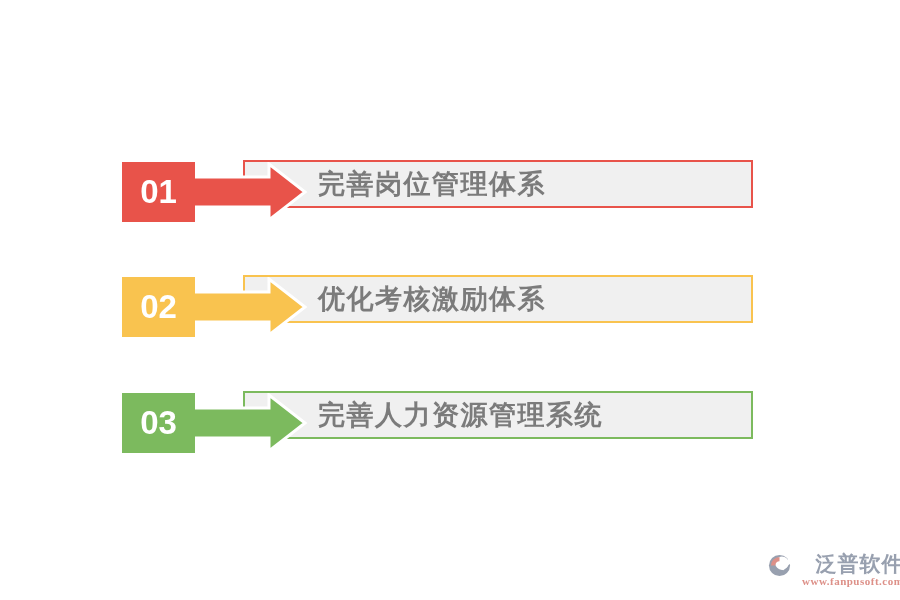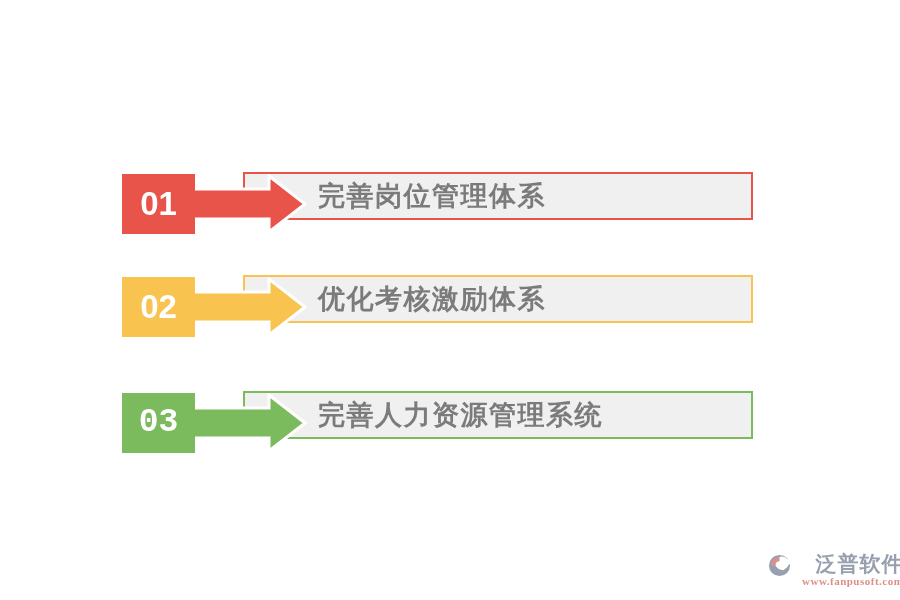--- a/index.html
+++ b/index.html
@@ -14,23 +14,23 @@
     height: 600px;
     background: var(--canvas-bg, #fff);
     overflow: hidden;
   }
   .row {
     position: absolute;
     left: 0;
     width: 900px;
     height: 64px;
   }
-  .row-1 { top: 172px; text-align: right; }
+  .row-1 { top: 160px; text-align: right; }
   .row-2 { top: 275px; text-align: center; }
-  .row-3 { top: 391px; font-family: Liberation Mono, monospace; }
+  .row-3 { top: 391px; }
   .num-block {
     position: absolute;
     left: 122px;
     top: 2px;
     width: 73px;
     height: 60px;
     background: var(--row-color);
     z-index: 3;
     display: flex;
     align-items: center;

